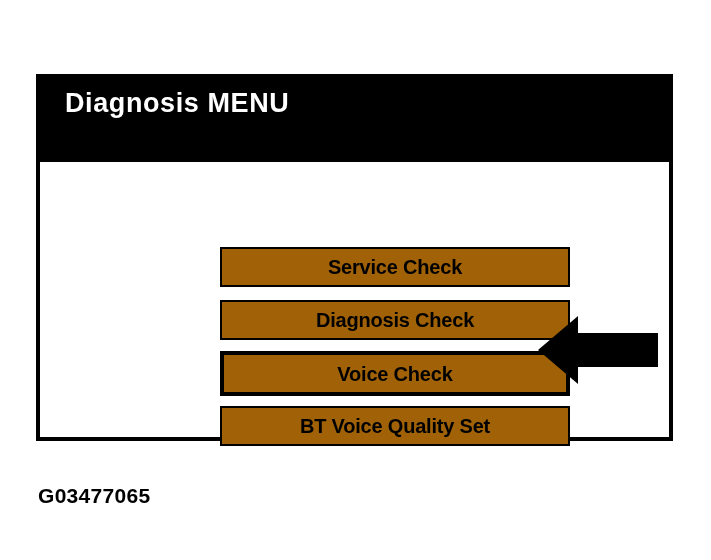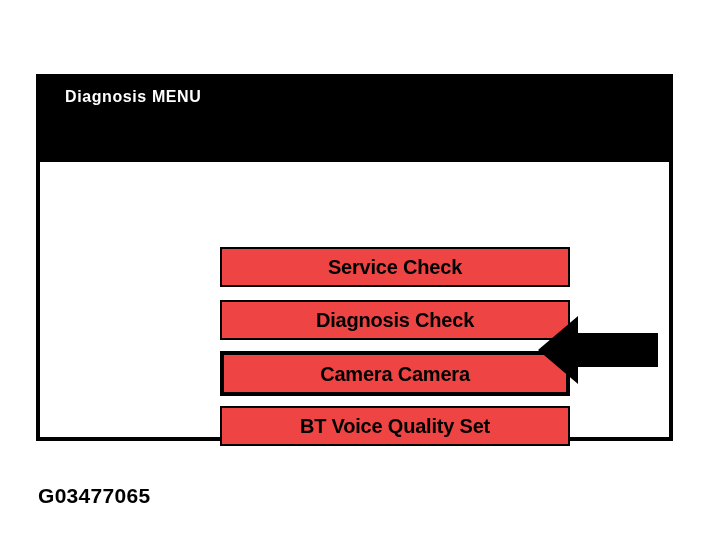--- a/index.html
+++ b/index.html
@@ -36,39 +36,39 @@
     width: 637px;
     height: 88px;
     background: #000000;
     box-sizing: border-box;
   }
   #title-text {
     position: absolute;
     left: 29px;
     top: 14px;
     color: #ffffff;
-    font-size: 16px;
+    font-size: 27px;
     font-weight: bold;
     font-family: "Liberation Sans", sans-serif;
     letter-spacing: 0.6px;
     white-space: nowrap;
   }
 
   
   #menu-list {
     position: absolute;
     left: 180px;
     top: 173px;
     width: 350px;
   }
   .menu-button {
     box-sizing: border-box;
     width: 350px;
     height: 40px;
-    background: #ef4444;
+    background: #a16207;
     border: 2px solid #000000;
     margin-bottom: 13px;
     display: flex;
     align-items: center;
     justify-content: center;
   }
   .menu-button.is-selected {
     border-width: 4px;
     height: 45px;
     margin-top: -2px;
@@ -119,21 +119,21 @@
     <div class="menu-button">
       <span class="menu-button-label">Service Check</span>
     </div>
 
 
     <div class="menu-button">
       <span class="menu-button-label">Diagnosis Check</span>
     </div>
 
     <div class="menu-button is-selected">
-      <span class="menu-button-label">Camera Camera</span>
+      <span class="menu-button-label">Voice Check</span>
     </div>
 
     <div class="menu-button">
       <span class="menu-button-label">BT Voice Quality Set</span>
     </div>
 
   </div>
 </div>
 
 <div id="title-bar">

